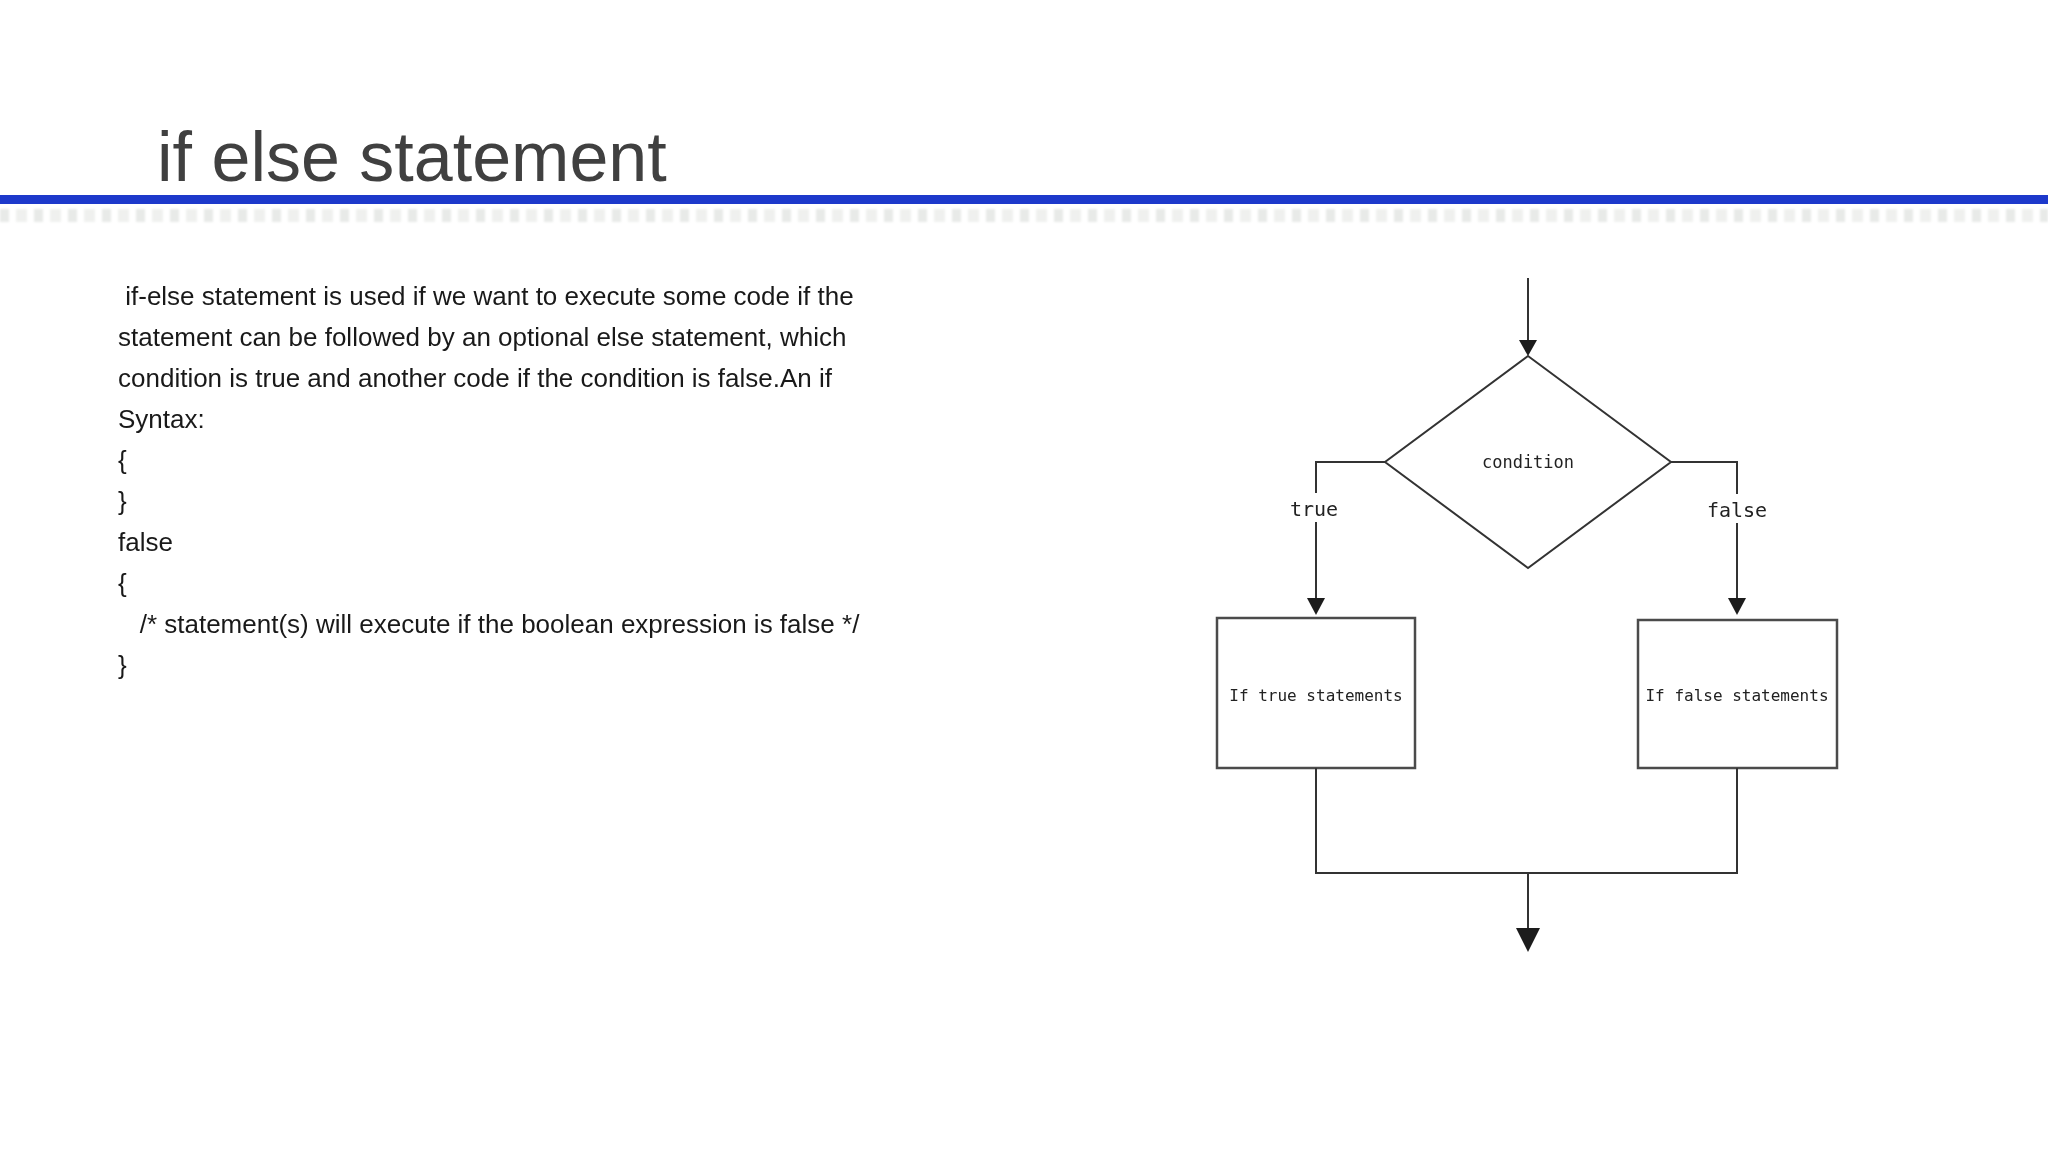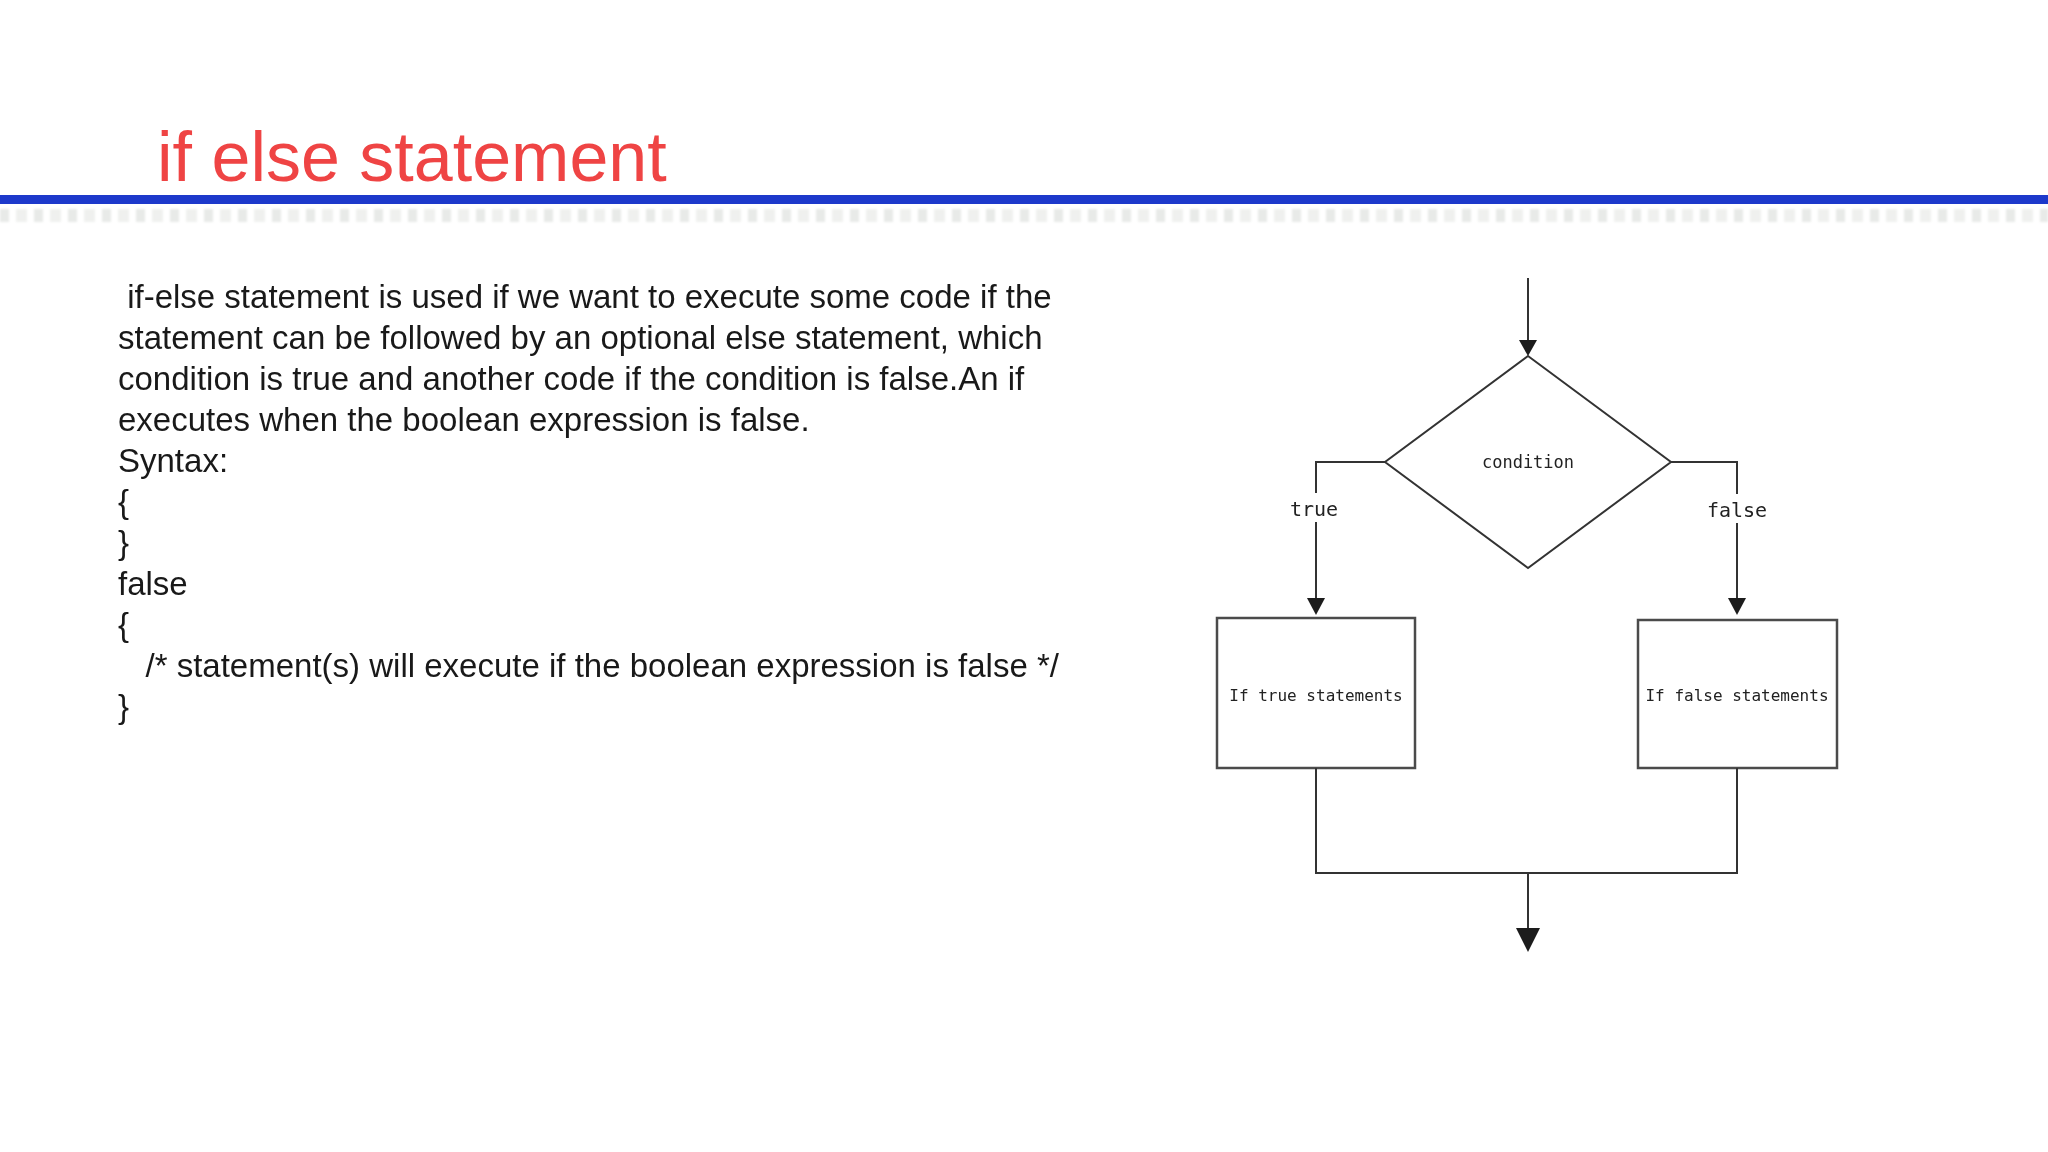--- a/index.html
+++ b/index.html
@@ -15,21 +15,21 @@
     overflow: hidden;
     font-family: "Liberation Sans", sans-serif;
   }
   .slide-title {
     position: absolute;
     left: 157px;
     top: 122px;
     font-size: 70px;
     line-height: 1;
     font-weight: 400;
-    color: #ef4444;
+    color: #404040;
     letter-spacing: 0px;
     white-space: nowrap;
   }
   .title-underline {
     position: absolute;
     left: 0;
     top: 195px;
     width: 2048px;
     height: 9px;
     background: #1d39cb;
@@ -47,21 +47,21 @@
       rgba(170,175,165,0.18) 16px, rgba(170,175,165,0.18) 27px,
       rgba(255,255,255,0)  27px, rgba(255,255,255,0)  34px
     );
     filter: blur(1px);
   }
   .body-text {
     position: absolute;
     left: 118px;
     top: 276px;
     width: 940px;
-    font-size: 33px;
+    font-size: 26px;
     line-height: 41px;
     color: #191919;
   }
   .body-line {
     white-space: pre;
   }
   .flowchart {
     position: absolute;
     left: 0;
     top: 0;
@@ -107,21 +107,20 @@
   <div class="slide-title">if else statement</div>
 
   <div class="title-underline"></div>
 
   <div class="artifact-band"></div>
 
   <div class="body-text">
     <div class="body-line"> if-else statement is used if we want to execute some code if the</div>
     <div class="body-line">statement can be followed by an optional else statement, which</div>
     <div class="body-line">condition is true and another code if the condition is false.An if</div>
-    <div class="body-line">executes when the boolean expression is false.</div>
     <div class="body-line">Syntax:</div>
     <div class="body-line">{</div>
     <div class="body-line">}</div>
     <div class="body-line">false</div>
     <div class="body-line">{</div>
     <div class="body-line">   /* statement(s) will execute if the boolean expression is false */</div>
     <div class="body-line">}</div>
   </div>
 
   <svg class="flowchart" viewBox="0 0 2048 1152" xmlns="http://www.w3.org/2000/svg">

